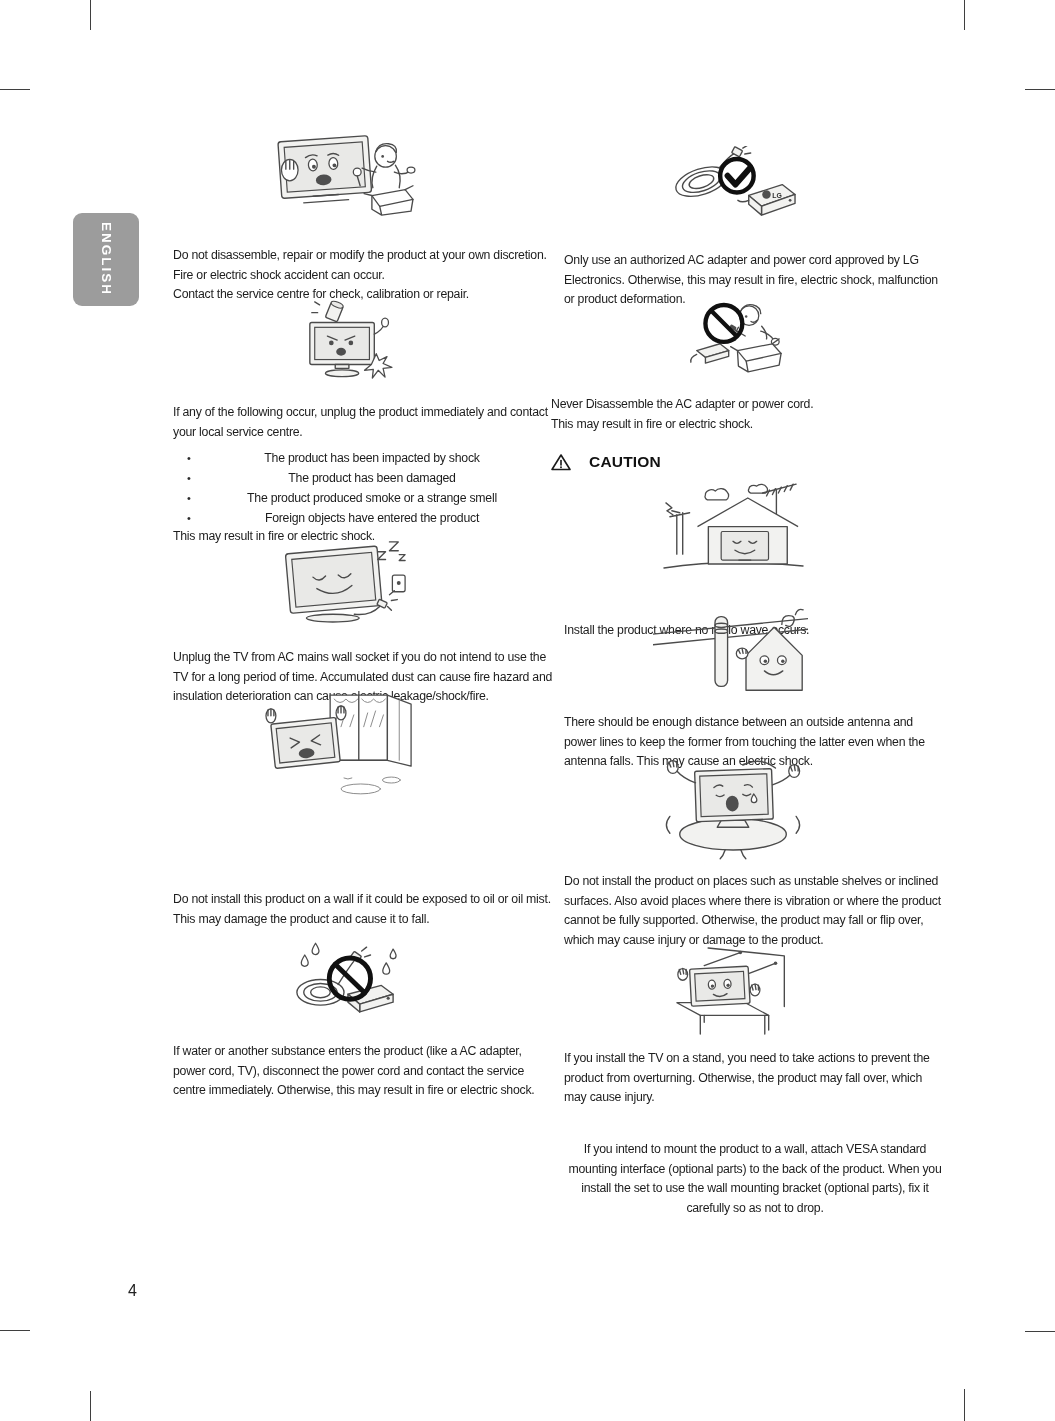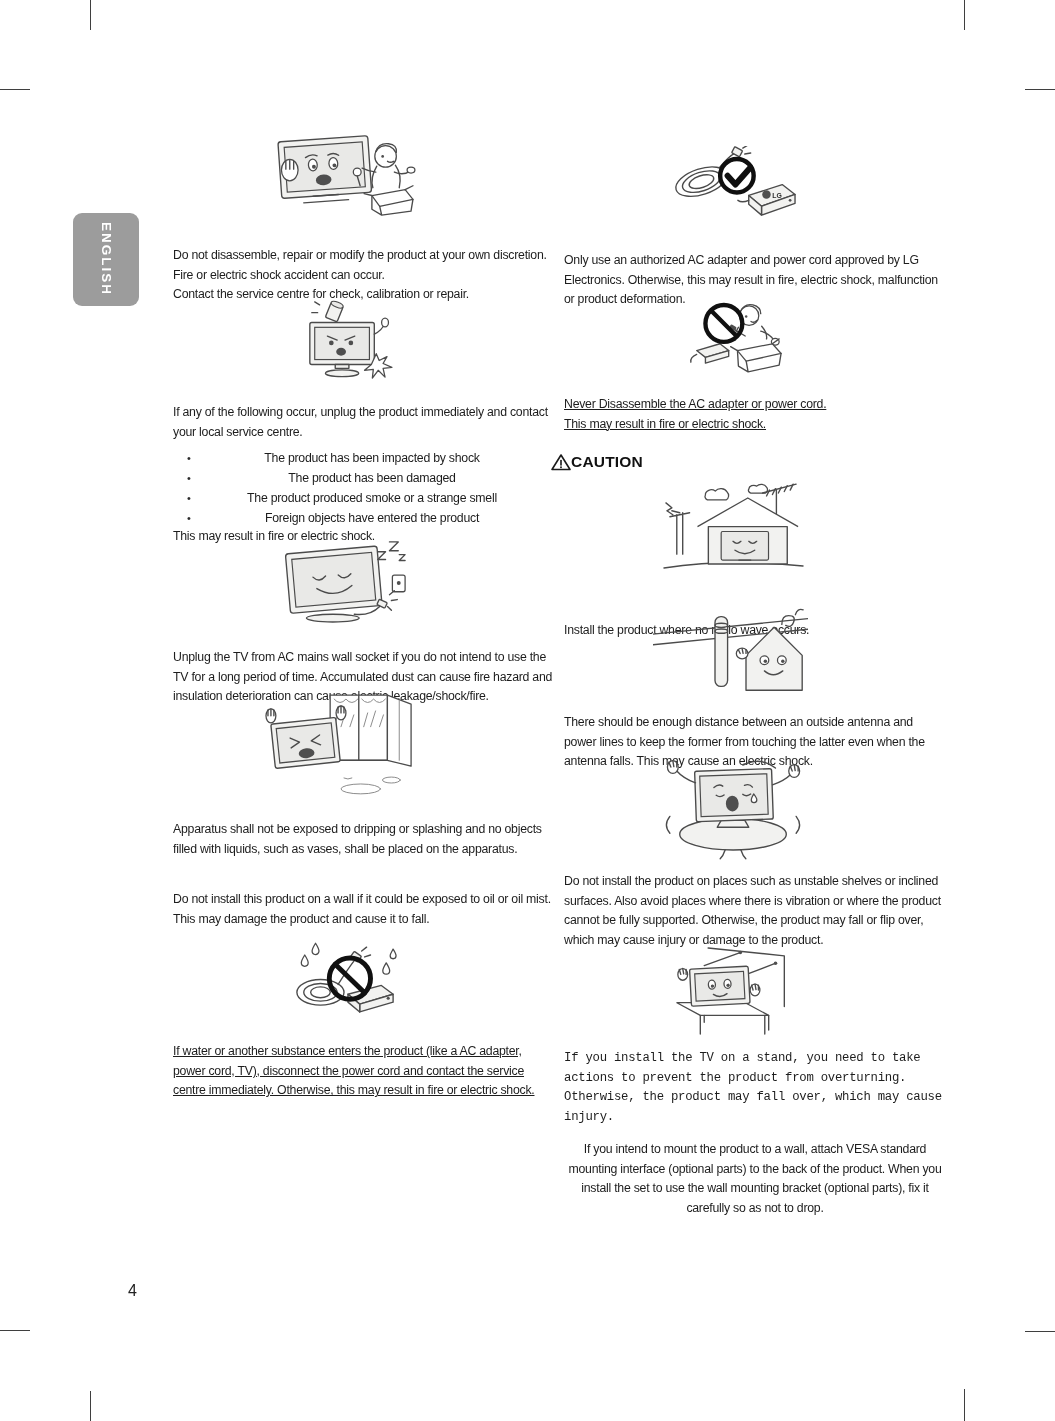--- a/index.html
+++ b/index.html
@@ -9,40 +9,40 @@
   .lang-tab{position:absolute;left:73px;top:213px;width:66px;height:93px;background:#9c9c9c;
             border-radius:9px;display:flex;align-items:center;justify-content:center;}
   .lang-tab span{writing-mode:vertical-rl;text-orientation:mixed;color:#fff;font-weight:bold;
             font-size:13.5px;letter-spacing:2px;}
   p.body-txt{position:absolute;margin:13px;width:382px;font-size:12.3px;line-height:19.6px;
             letter-spacing:-0.25px;white-space:pre-line;}
   ul.bullets{position:absolute;margin:12px;padding:0;list-style:none;width:360px;font-size:12.3px;
             letter-spacing:-0.25px;text-align:center;}
   ul.bullets li{position:relative;padding-left:16px;line-height:20px;}
   ul.bullets li::before{content:"\2022";position:absolute;left:3px;top:0;font-size:11px;color:#2a2a2a;}
-  .caution-head{position:absolute;left:551px;top:453px;display:flex;align-items:center;gap:0;}
+  .caution-head{position:absolute;left:551px;top:453px;display:flex;align-items:center;gap:18px;}
   .caution-head .label{font-weight:bold;font-size:15.5px;letter-spacing:0.2px;color:#111;}
   .page-num{position:absolute;left:128px;top:1282px;font-size:16px;color:#222;}
   .fig{position:absolute;}
   .fig .ln{stroke:#4b4b4b;fill:none;stroke-width:1.4;stroke-linecap:round;stroke-linejoin:round;}
   .fig .thin{stroke:#8a8a8a;fill:none;stroke-width:1;stroke-linecap:round;}
   .fig .body{fill:#f2f2f0;stroke:#4b4b4b;stroke-width:1.4;stroke-linejoin:round;}
   .fig .scr{fill:#e9e9e7;stroke:#4b4b4b;stroke-width:1.2;}
   .fig .dark{fill:#4f4f4f;stroke:none;}
   .fig .white{fill:#fff;stroke:#4b4b4b;stroke-width:1.3;stroke-linejoin:round;}
   .fig .ban{stroke:#101010;stroke-width:5;fill:none;stroke-linecap:round;}
   .f1{left:274px;top:131px;} .f2{left:296px;top:299px;} .f3{left:282px;top:536px;}
   .f4{left:265px;top:691px;} .f5{left:291px;top:941px;} .f6{left:664px;top:146px;}
   .f7{left:687px;top:296px;} .f8{left:662px;top:481px;} .f9{left:653px;top:605px;}
   .f10{left:660px;top:757px;} .f11{left:671px;top:944px;}
   .p-l1{left:160px;top:233px;} .p-l2{left:160px;top:390px;} .ul-l{left:172px;top:436px;}
   .p-l3{left:160px;top:514px;} .p-l4{left:160px;top:635px;} .p-l5{left:160px;top:807px;}
-  .p-l6{left:160px;top:877px;} .p-l7{left:160px;top:1029px;text-decoration:underline;}
-  .p-r1{left:551px;top:238px;} .p-r2{left:551px;top:382px;text-decoration:underline;} .p-r3{left:551px;top:608px;}
-  .p-r4{left:551px;top:700px;} .p-r5{left:551px;top:859px;} .p-r6{left:551px;top:1036px;font-family:Liberation Mono, monospace;}
+  .p-l6{left:160px;top:877px;} .p-l7{left:160px;top:1029px;}
+  .p-r1{left:551px;top:238px;} .p-r2{left:538px;top:382px;} .p-r3{left:551px;top:608px;}
+  .p-r4{left:551px;top:700px;} .p-r5{left:551px;top:859px;} .p-r6{left:551px;top:1036px;}
   .p-r7{left:551px;top:1127px;text-align:center;}
   .cm-tl-v{left:90px;top:0;width:1px;height:30px;} .cm-tl-h{left:0;top:89px;width:30px;height:1px;}
   .cm-tr-v{left:964px;top:0;width:1px;height:30px;} .cm-tr-h{left:1025px;top:89px;width:30px;height:1px;}
   .cm-bl-h{left:0;top:1330px;width:30px;height:1px;} .cm-bl-v{left:90px;top:1391px;width:1px;height:30px;}
   .cm-br-h{left:1025px;top:1331px;width:30px;height:1px;} .cm-br-v{left:964px;top:1389px;width:1px;height:32px;}
 </style>
 </head>
 <body>
 
 <div class="page">
@@ -147,21 +147,20 @@
       <ellipse class="dark" cx="41" cy="63" rx="8" ry="5"></ellipse>
     </g>
     <ellipse class="white" cx="6" cy="25" rx="5" ry="7"></ellipse>
       <path class="ln" d="M3 19 v6 M6 18 v7 M9 19 v6"></path>
     <ellipse class="white" cx="77" cy="22" rx="5" ry="7"></ellipse>
       <path class="ln" d="M74 16 v6 M77 15 v7 M80 16 v6"></path>
     <ellipse class="thin" cx="97" cy="99" rx="20" ry="5"></ellipse>
     <ellipse class="thin" cx="128" cy="90" rx="9" ry="3"></ellipse>
     <path class="thin" d="M80 88 q4 2 8 0"></path>
   </svg>
-  <p class="body-txt p-l5">Apparatus shall not be exposed to dripping or splashing and no objects filled with liquids, such as vases, shall be placed on the apparatus.</p>
 
   <p class="body-txt p-l6">Do not install this product on a wall if it could be exposed to oil or oil mist. This may damage the product and cause it to fall.</p>
 
   <svg class="fig f5" viewBox="0 0 110 84" width="108" height="83">
     <ellipse class="ln" cx="30" cy="52" rx="24" ry="13"></ellipse>
     <ellipse class="ln" cx="30" cy="52" rx="17" ry="9"></ellipse>
     <ellipse class="ln" cx="30" cy="52" rx="10" ry="5.5"></ellipse>
     <path class="ln" d="M48 44 q10 -16 17 -25"></path>
     <rect class="body" x="62" y="12" width="9" height="7" rx="1" transform="rotate(35 66 15)"></rect>
     <path class="ln" d="M72 10 l5 -4 M75 16 l6 -2"></path>

